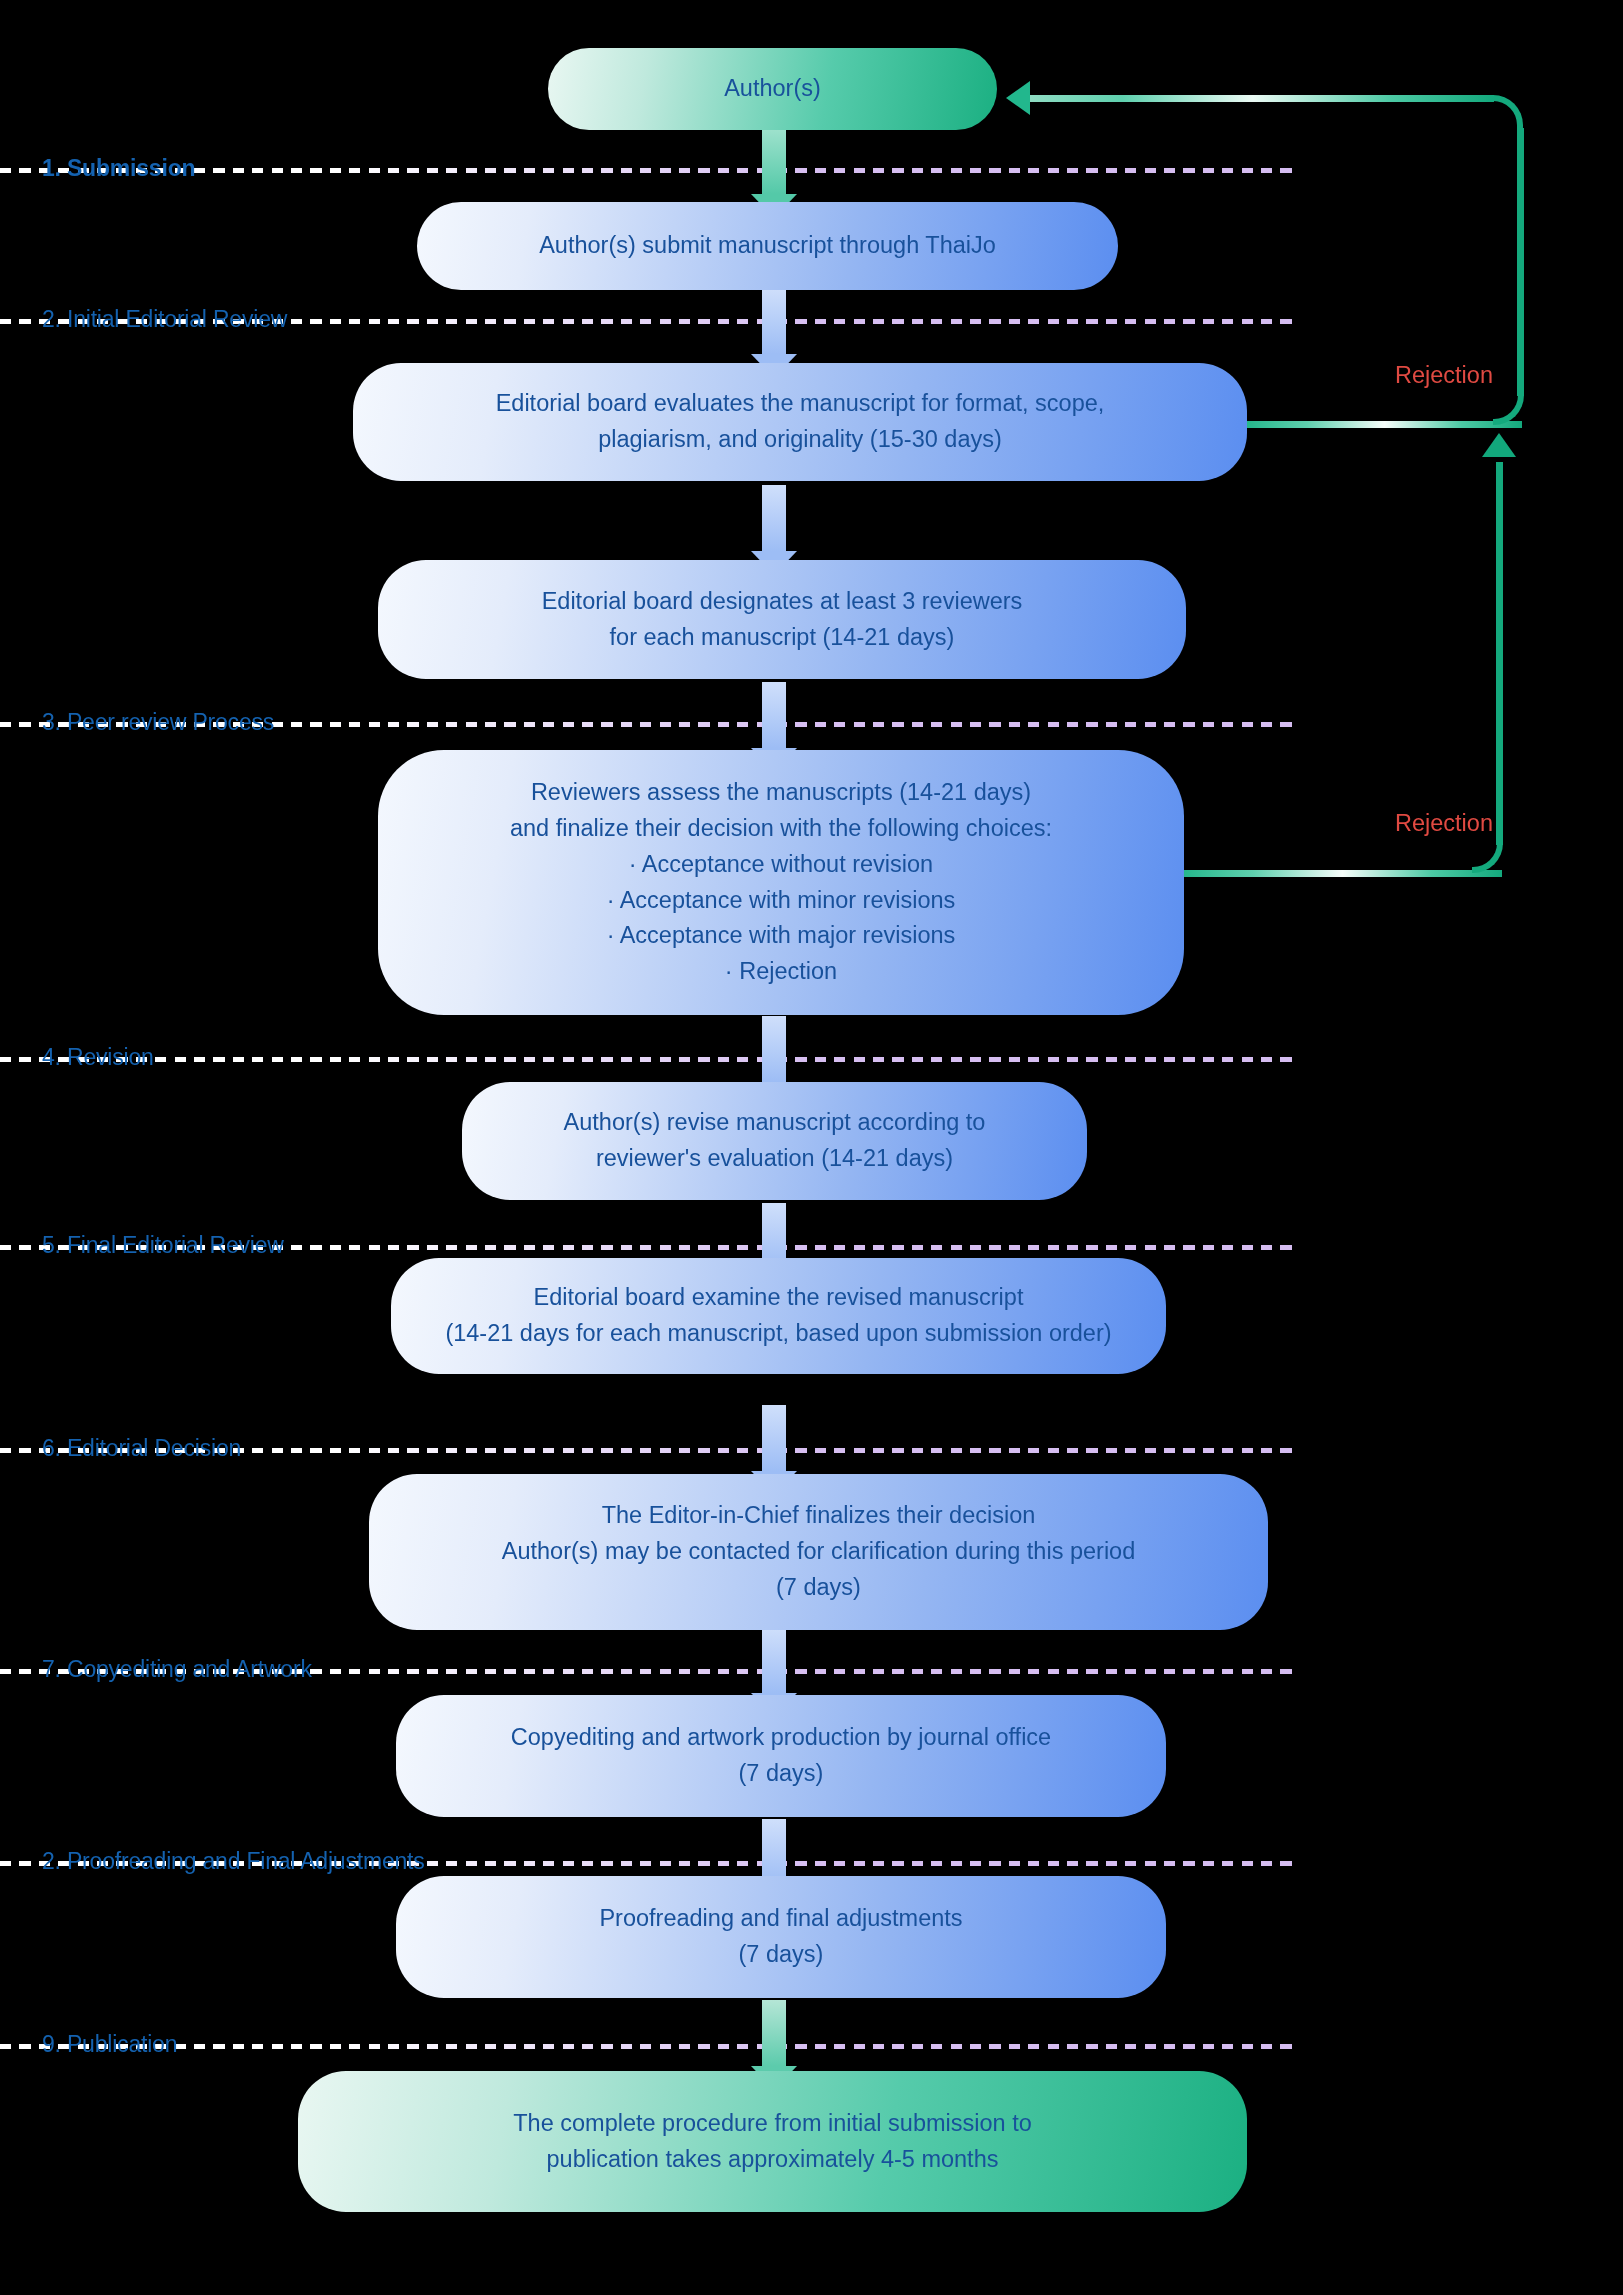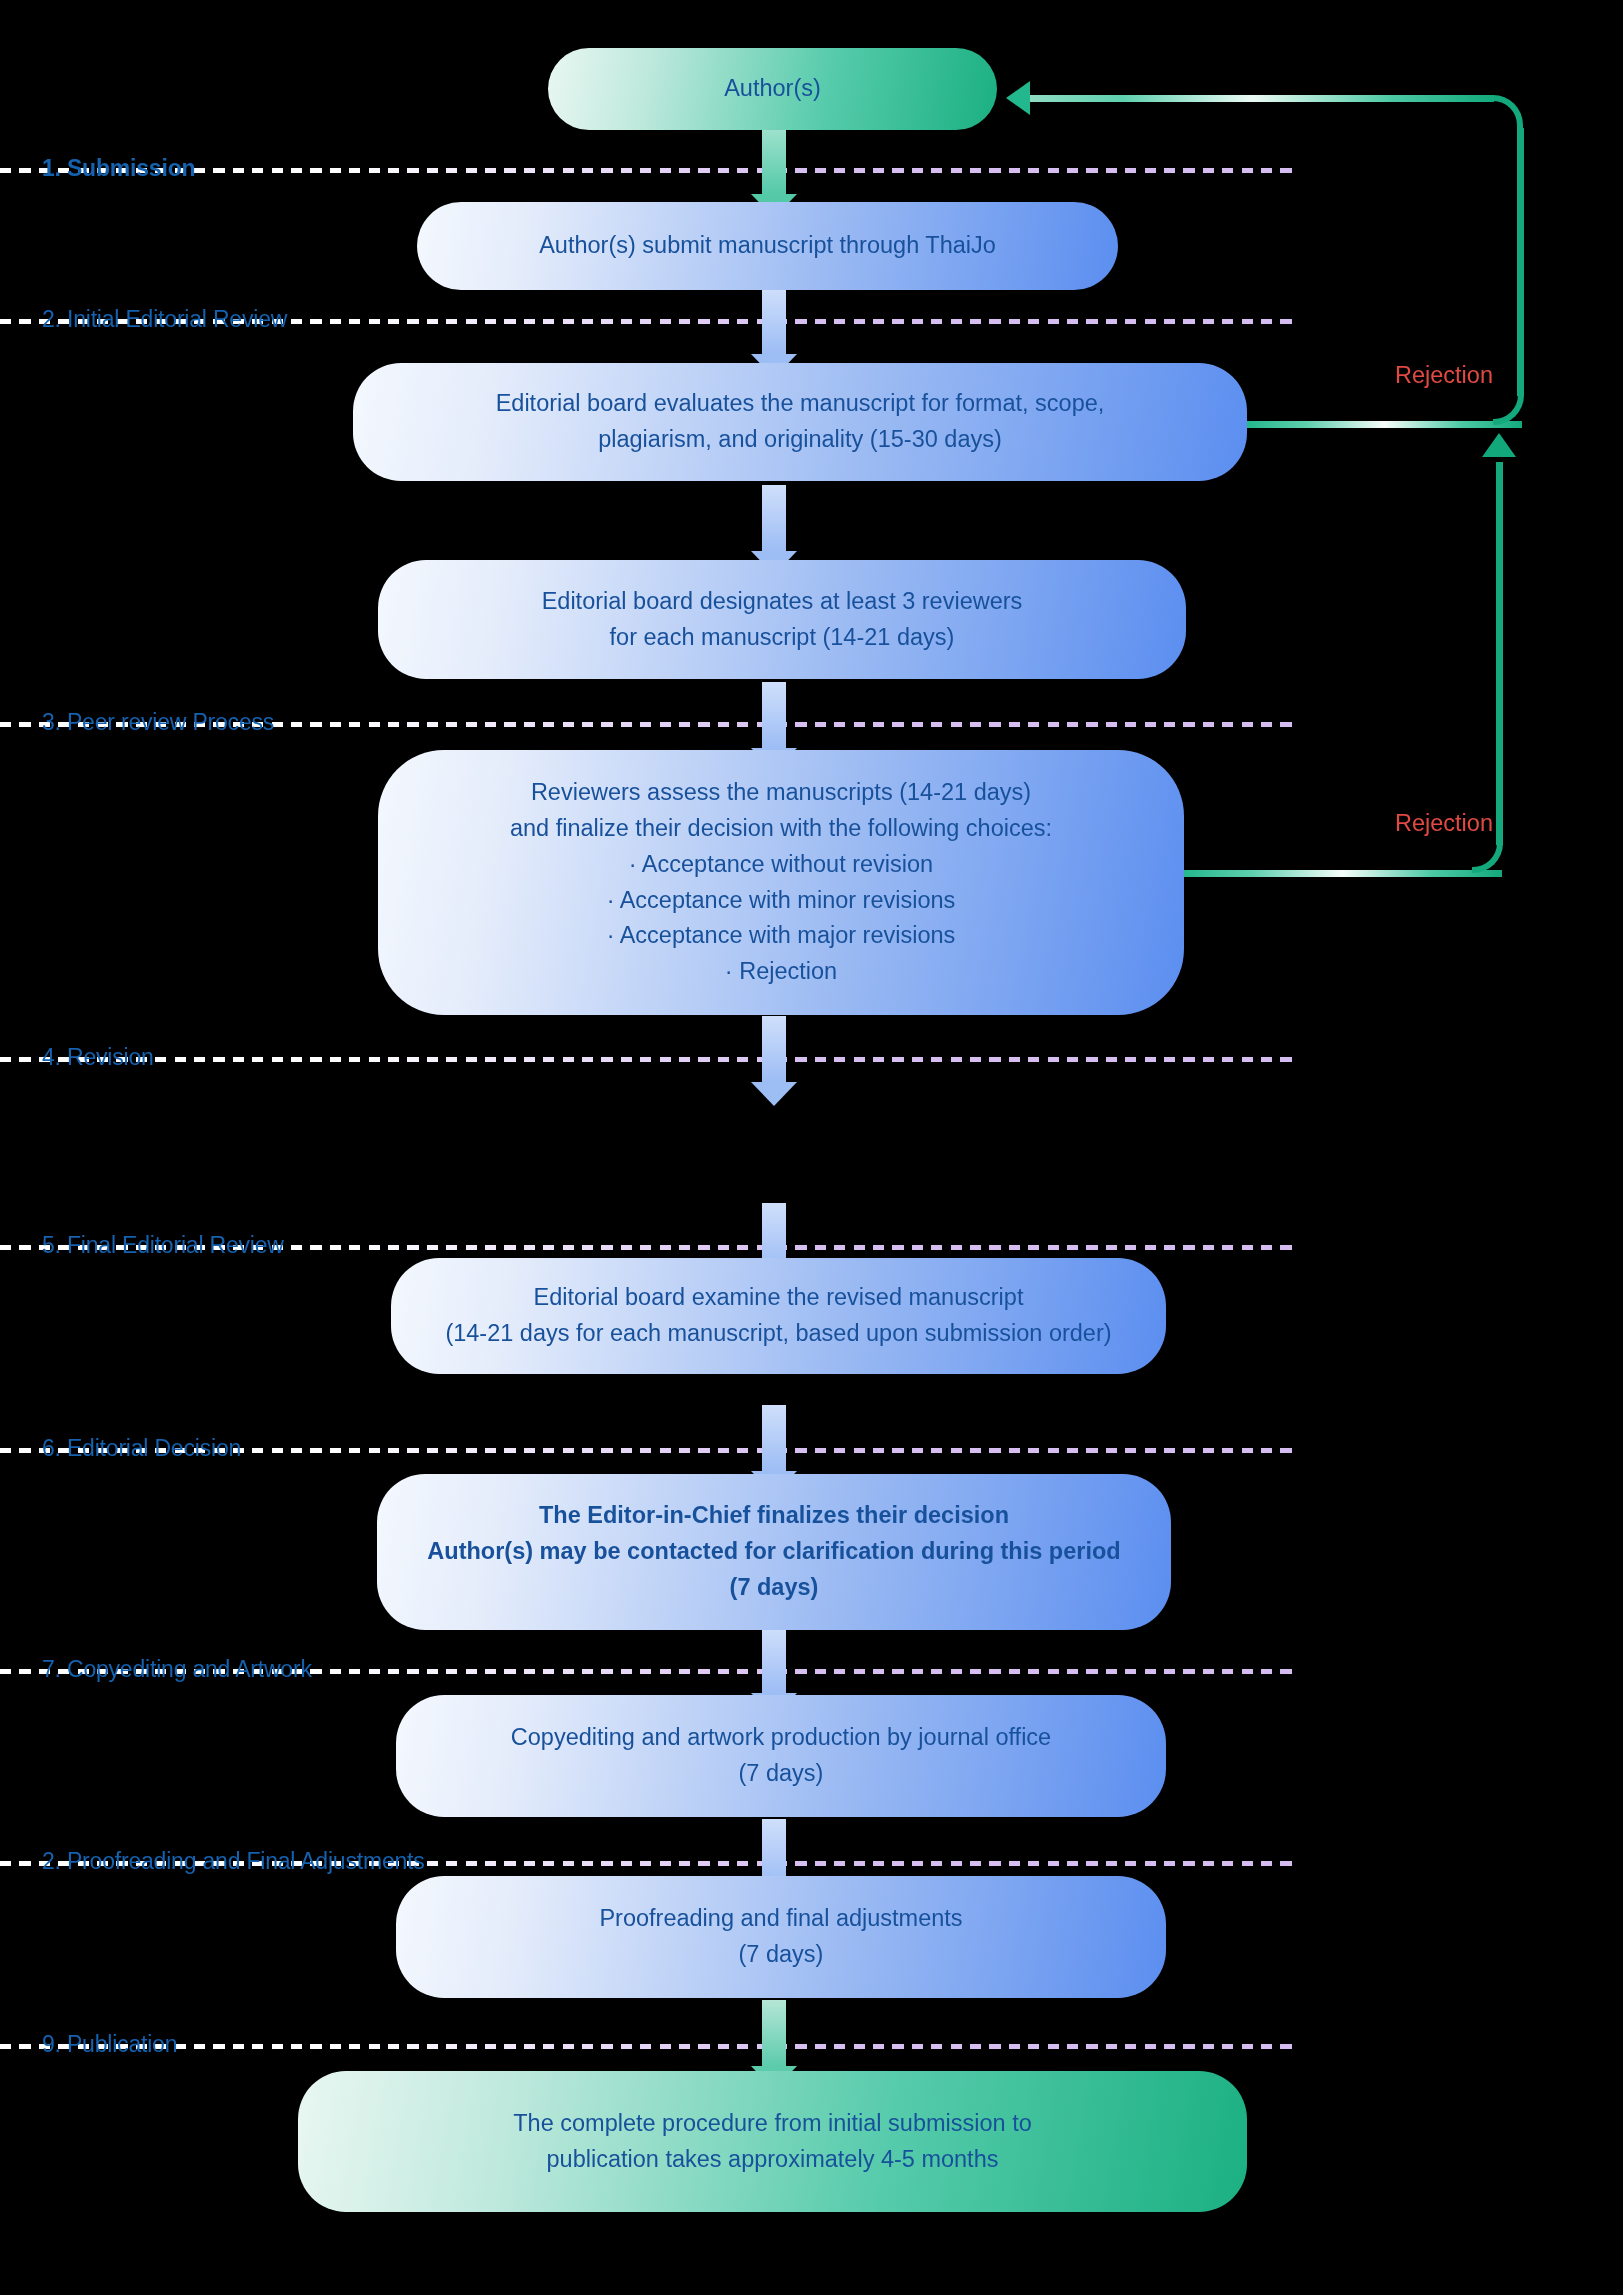--- a/index.html
+++ b/index.html
@@ -259,27 +259,31 @@
 
   <div class="node blue" style="left:378px; top:750px; width:806px; height:265px; border-radius:66px;">
     <span class="txt">Reviewers assess the manuscripts (14-21 days)
 and finalize their decision with the following choices:
 · Acceptance without revision
 · Acceptance with minor revisions
 · Acceptance with major revisions
 · Rejection</span>
   </div>
 
+  <div class="node blue" style="left:462px; top:1082px; width:625px; height:118px;">
+    <span class="txt">Author(s) revise manuscript according to
+reviewer's evaluation (14-21 days)</span>
+  </div>
 
   <div class="node blue" style="left:391px; top:1258px; width:775px; height:116px;">
     <span class="txt">Editorial board examine the revised manuscript
 (14-21 days for each manuscript, based upon submission order)</span>
   </div>
 
-  <div class="node blue" style="left:377px; top:1474px; width:794px; height:156px;font-weight:bold;">
+  <div class="node blue" style="left:369px; top:1474px; width:899px; height:156px;">
     <span class="txt">The Editor-in-Chief finalizes their decision
 Author(s) may be contacted for clarification during this period
 (7 days)</span>
   </div>
 
   <div class="node blue" style="left:396px; top:1695px; width:770px; height:122px;">
     <span class="txt">Copyediting and artwork production by journal office
 (7 days)</span>
   </div>
 

